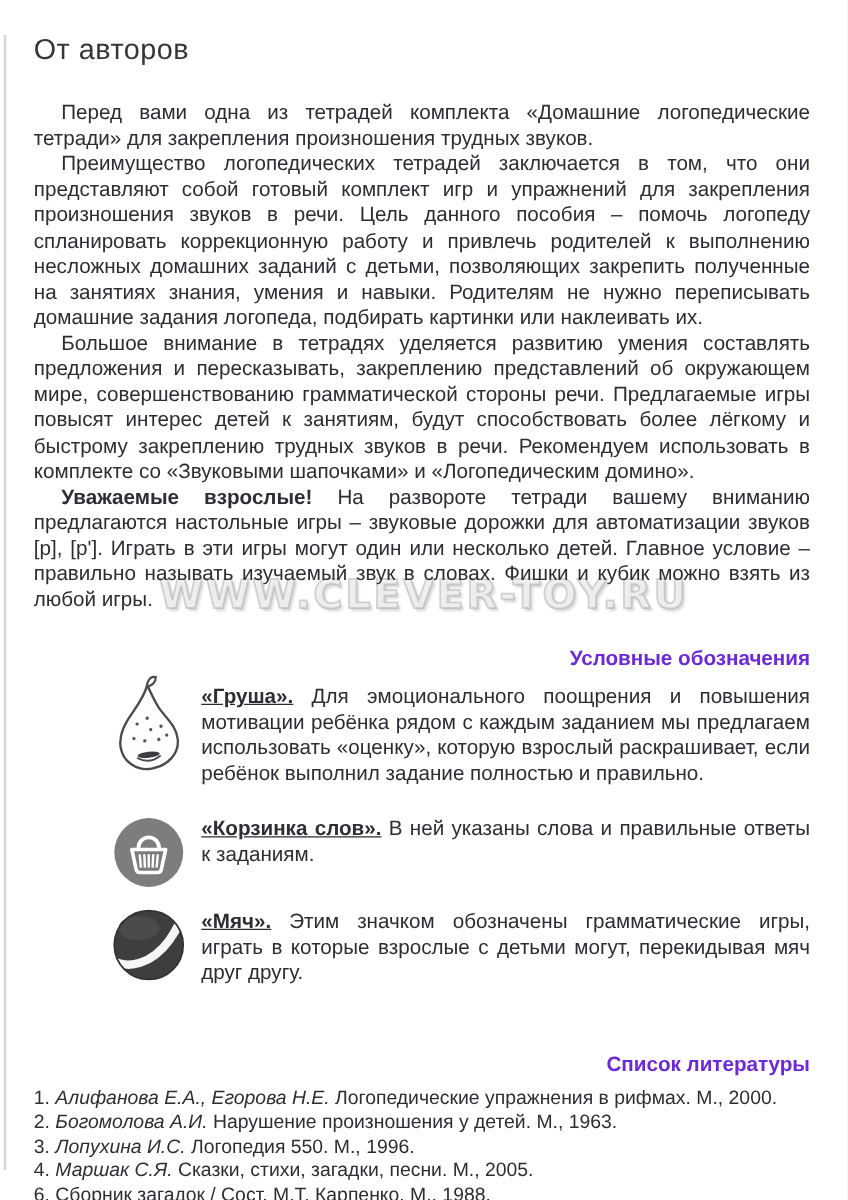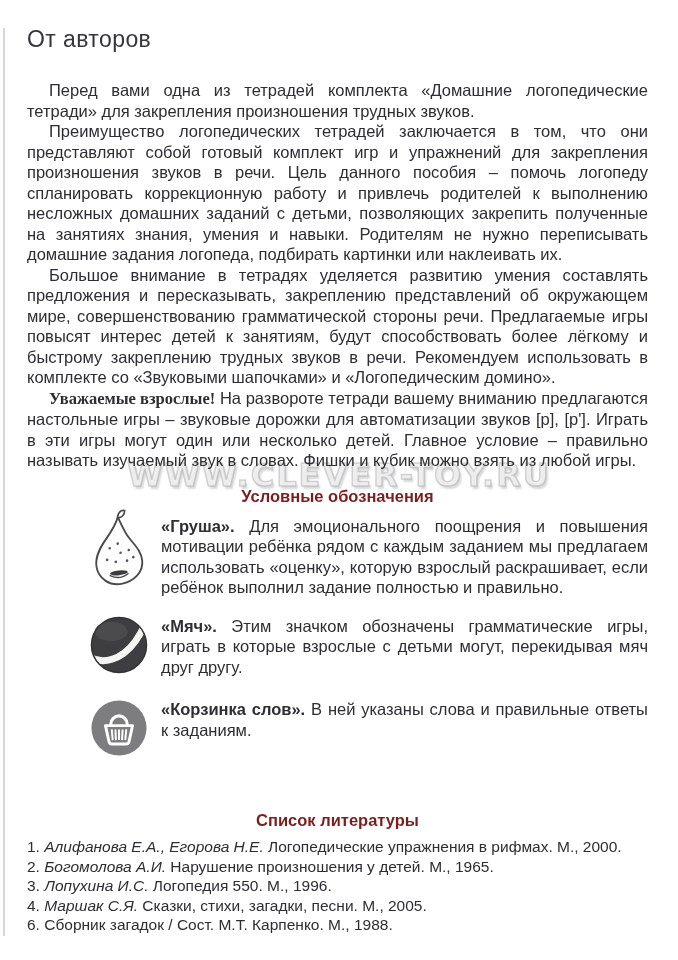--- a/index.html
+++ b/index.html
@@ -27,46 +27,46 @@
     text-align:left;
     color:#35353c;
   }
   .bodytext { margin-top:27px; }
   .bodytext p {
     margin:0;
     font-size:16.5px; line-height:20.5px;
     text-align:justify;
     text-indent:22px;
   }
-  .bodytext p b { font-weight:700;font-family:Liberation Serif, serif; }
+  .bodytext p b { font-weight:700; }
   .section-heading {
-    margin:16px 0 0 0;
+    margin:28px 0 0 0;
     font-size:16.5px; font-weight:700;
-    text-align:center;
-    color:#7f1d1d;
+    text-align:right;
+    color:#6d28d9;
   }
   .legend-row {
     display:flex; align-items:flex-start;
     margin-left:58px;
   }
   .legend-row.r1 { margin-top:10px; }
   .legend-row.r2 { margin-top:16px; }
   .legend-row.r3 { margin-top:22px; }
   .legend-icon {
     flex:0 0 68px; width:68px;
     display:flex; justify-content:center;
   }
   .legend-icon.pear svg { margin-top:-12px; }
   .legend-text {
     flex:1;
     margin-left:8px;
     font-size:16.5px; line-height:20.5px;
     text-align:justify;
   }
-  .legend-text b { font-weight:700; }
+  .legend-text b { font-weight:700;text-decoration:underline; }
   .bib-heading { margin-top:54px; }
   .bib-list { margin-top:7px; }
   .bib-row {
     font-size:15.5px; line-height:19.5px;
     white-space:nowrap;
   }
   .bib-row i { font-style:italic; }
   .watermark {
     position:absolute; z-index:0;
     top:450px; left:0; width:100%;
@@ -117,58 +117,58 @@
             <circle cx="50" cy="58" r="1.4" fill="#555"></circle>
             <circle cx="37" cy="52" r="1.4" fill="#555"></circle>
             <ellipse cx="33" cy="73" rx="9.5" ry="2.6" fill="#3d3d41"></ellipse>
             <path d="M23.5 75 q9.5 6 19 0" fill="none" stroke="#4b4b4f" stroke-width="1.6" stroke-linecap="round"></path>
           </g>
         </svg>
       </div>
       <div class="legend-text"><b>«Груша».</b><span> Для эмоционального поощрения и повышения мотивации ребёнка рядом с каждым заданием мы предлагаем использовать «оценку», которую взрослый раскрашивает, если ребёнок выполнил задание полностью и правильно.</span></div>
     </div>
 
+    <div class="legend-row r3">
+      <div class="legend-icon">
+        <svg width="58" height="58" viewBox="0 0 60 60" aria-hidden="true">
+          <circle cx="30" cy="30" r="28.5" fill="#7d7d80"></circle>
+          <path d="M21.5 26 a8.5 8.5 0 0 1 17 0" fill="none" stroke="#ffffff" stroke-width="3.2" stroke-linecap="round"></path>
+          <path d="M16 27.5 h28 l-3.6 16.5 a3.2 3.2 0 0 1 -3.1 2.6 h-14.6 a3.2 3.2 0 0 1 -3.1 -2.6 Z" fill="none" stroke="#ffffff" stroke-width="3" stroke-linejoin="round"></path>
+          <line x1="22.5" y1="31.5" x2="23.5" y2="42.5" stroke="#ffffff" stroke-width="2"></line>
+          <line x1="26.3" y1="31.5" x2="26.8" y2="42.5" stroke="#ffffff" stroke-width="2"></line>
+          <line x1="30" y1="31.5" x2="30" y2="42.5" stroke="#ffffff" stroke-width="2"></line>
+          <line x1="33.7" y1="31.5" x2="33.2" y2="42.5" stroke="#ffffff" stroke-width="2"></line>
+          <line x1="37.5" y1="31.5" x2="36.5" y2="42.5" stroke="#ffffff" stroke-width="2"></line>
+        </svg>
+      </div>
+      <div class="legend-text"><b>«Корзинка слов».</b><span> В ней указаны слова и правильные ответы к заданиям.</span></div>
+    </div>
+
     <div class="legend-row r2">
       <div class="legend-icon">
         <svg width="58" height="58" viewBox="0 0 60 60" aria-hidden="true">
           <defs>
               <clipPath id="ballclip">
                 <circle cx="30" cy="30" r="28.5"></circle>
               </clipPath>
             </defs>
           <circle cx="30" cy="30" r="28.5" fill="#3e3e41"></circle>
           <ellipse cx="22" cy="16" rx="17" ry="10" fill="#4b4b4e"></ellipse>
           <path d="M-3 41 C 13 52 33 45 47 26 C 52 19 55 13 58 6" fill="none" stroke="#f5f5f3" stroke-width="7" clip-path="url(#ballclip)"></path>
           <circle cx="30" cy="30" r="28.5" fill="none" stroke="#333336" stroke-width="1.5"></circle>
         </svg>
       </div>
       <div class="legend-text"><b>«Мяч».</b><span> Этим значком обозначены грамматические игры, играть в которые взрослые с детьми могут, перекидывая мяч друг другу.</span></div>
     </div>
 
-    <div class="legend-row r3">
-      <div class="legend-icon">
-        <svg width="58" height="58" viewBox="0 0 60 60" aria-hidden="true">
-          <circle cx="30" cy="30" r="28.5" fill="#7d7d80"></circle>
-          <path d="M21.5 26 a8.5 8.5 0 0 1 17 0" fill="none" stroke="#ffffff" stroke-width="3.2" stroke-linecap="round"></path>
-          <path d="M16 27.5 h28 l-3.6 16.5 a3.2 3.2 0 0 1 -3.1 2.6 h-14.6 a3.2 3.2 0 0 1 -3.1 -2.6 Z" fill="none" stroke="#ffffff" stroke-width="3" stroke-linejoin="round"></path>
-          <line x1="22.5" y1="31.5" x2="23.5" y2="42.5" stroke="#ffffff" stroke-width="2"></line>
-          <line x1="26.3" y1="31.5" x2="26.8" y2="42.5" stroke="#ffffff" stroke-width="2"></line>
-          <line x1="30" y1="31.5" x2="30" y2="42.5" stroke="#ffffff" stroke-width="2"></line>
-          <line x1="33.7" y1="31.5" x2="33.2" y2="42.5" stroke="#ffffff" stroke-width="2"></line>
-          <line x1="37.5" y1="31.5" x2="36.5" y2="42.5" stroke="#ffffff" stroke-width="2"></line>
-        </svg>
-      </div>
-      <div class="legend-text"><b>«Корзинка слов».</b><span> В ней указаны слова и правильные ответы к заданиям.</span></div>
-    </div>
-
     <h2 class="section-heading bib-heading">Список литературы</h2>
 
     <div class="bib-list">
       <div class="bib-row"><span>1.</span> <i>Алифанова Е.А., Егорова Н.Е.</i><span> Логопедические упражнения в рифмах. М., 2000.</span></div>
-      <div class="bib-row"><span>2.</span> <i>Богомолова А.И.</i><span> Нарушение произношения у детей. М., 1965.</span></div>
+      <div class="bib-row"><span>2.</span> <i>Богомолова А.И.</i><span> Нарушение произношения у детей. М., 1963.</span></div>
       <div class="bib-row"><span>3.</span> <i>Лопухина И.С.</i><span> Логопедия 550. М., 1996.</span></div>
       <div class="bib-row"><span>4.</span> <i>Маршак С.Я.</i><span> Сказки, стихи, загадки, песни. М., 2005.</span></div>
       <div class="bib-row"><span>6.</span> <i></i><span>Сборник загадок / Сост. М.Т. Карпенко. М., 1988.</span></div>
 
     </div>
 
   </div>
 </div>
 
 </body></html>

